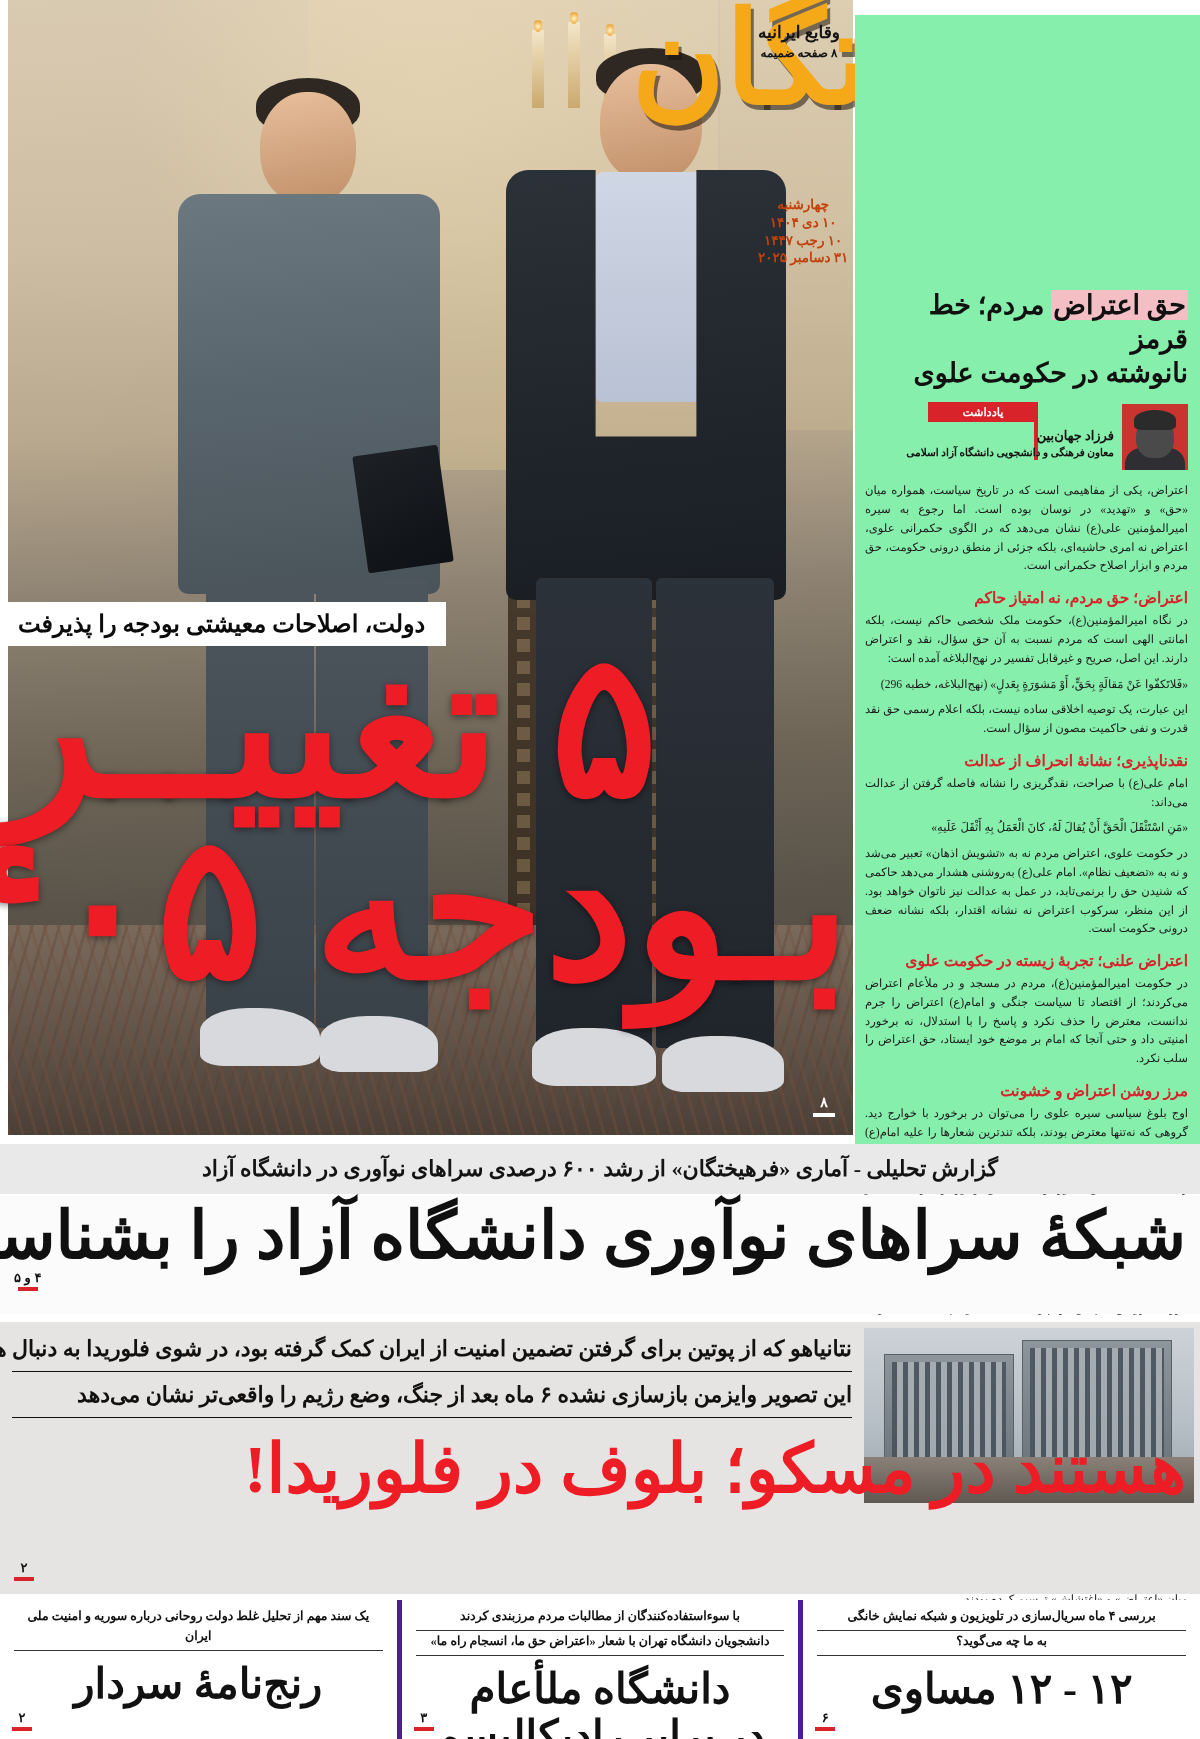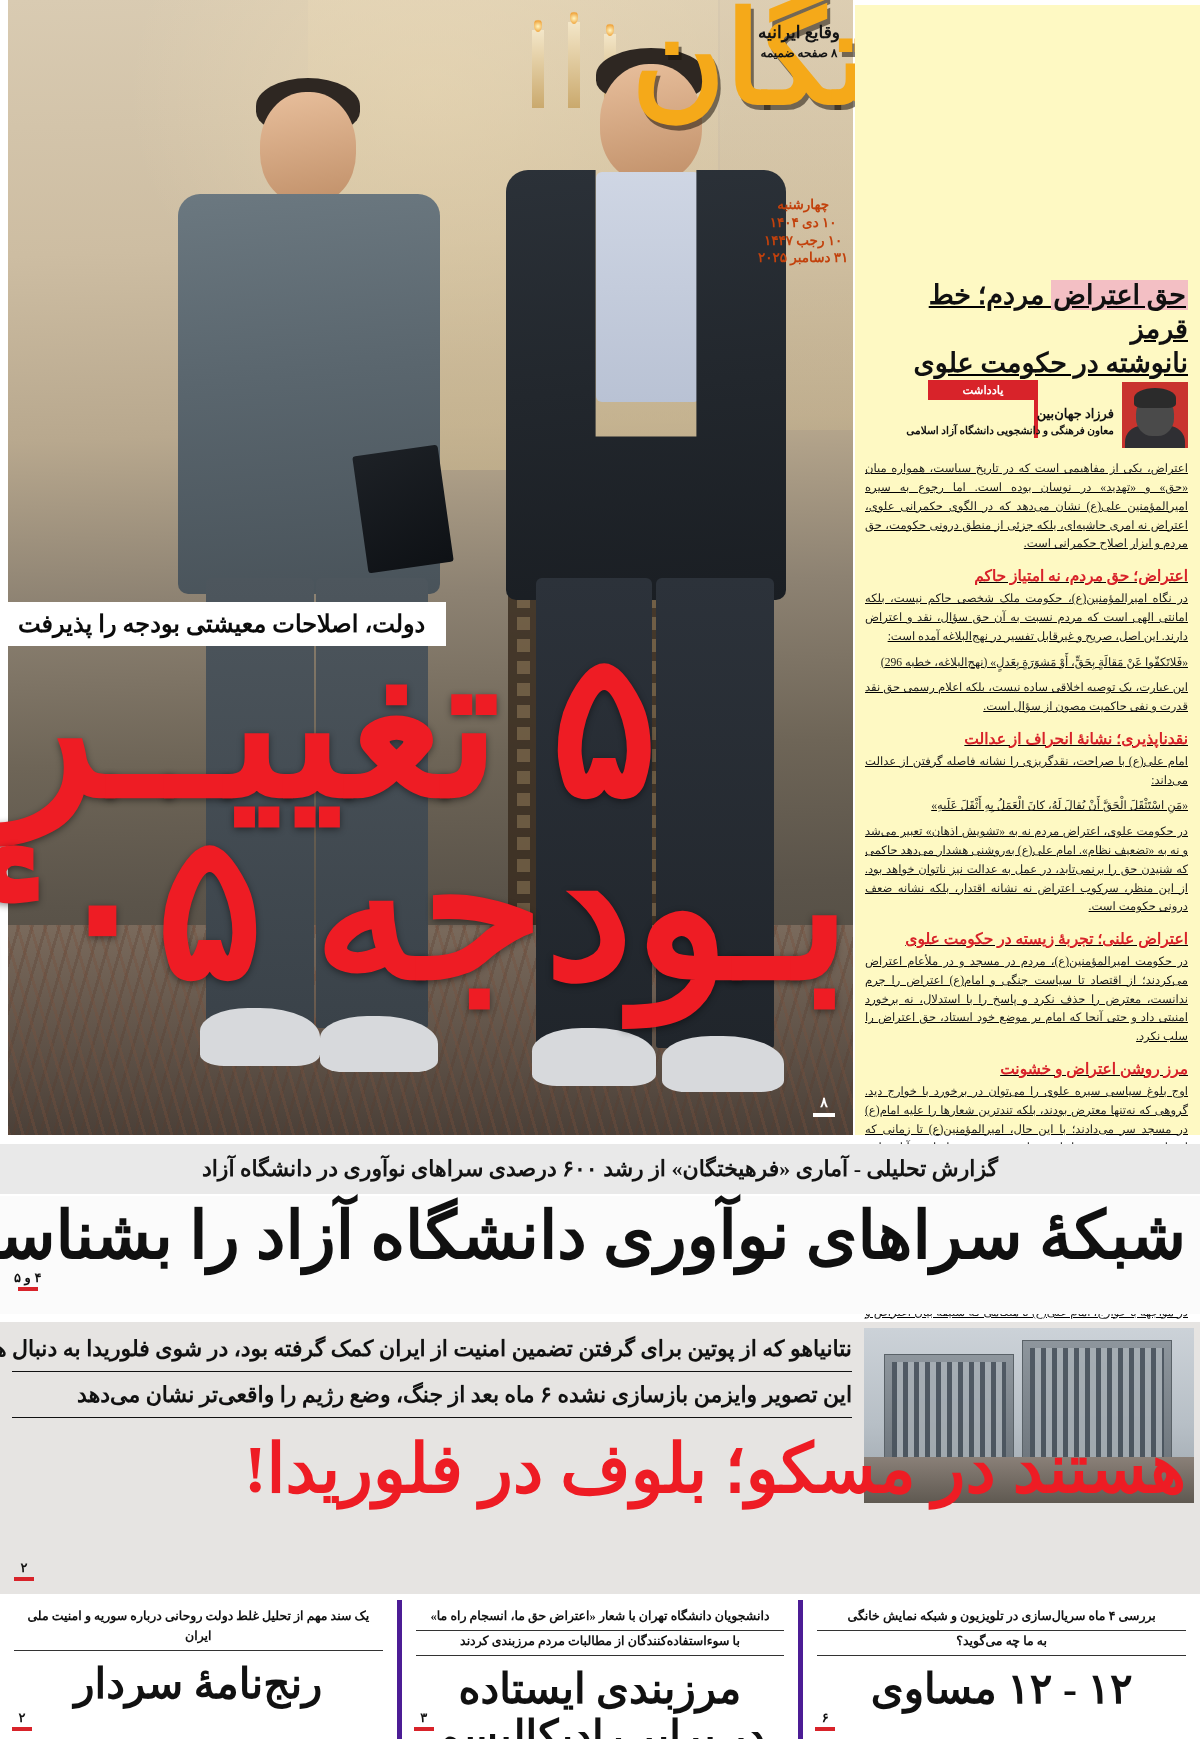--- a/index.html
+++ b/index.html
@@ -114,29 +114,29 @@
     position:absolute; right:248px; top:196px; width:258px; height:70px;
     display:flex; direction:rtl; color:#c2410c;
     font-family:"Liberation Serif", serif;
   }
   .issue-col { padding:0 9px; text-align:center; line-height:1.32; }
   .issue-col div { font-size:13.5px; font-weight:700; white-space:nowrap; }
   .issue-divider { width:3px; background:#d8232a; margin:2px 1px; }
 
   
   .sidebar {
-    position:absolute; right:0; top:5px; width:345px; height:1130px;
-    padding:4px 12px 0 10px; background:#fef9c3; direction:rtl;text-decoration:underline;
+    position:absolute; right:0; top:15px; width:345px; height:1130px;
+    padding:4px 12px 0 10px; background:#86efac; direction:rtl;
   }
   .op-title {
     margin-top:2px; text-align:right; font-family:"Liberation Serif", serif;
     font-weight:700; color:#111; font-size:27px; line-height:1.25; letter-spacing:-.6px;
   }
   .op-title .hl { background:#f3bfc4; padding:0 2px; }
-  .byline-row { position:relative; height:80px; }
+  .byline-row { position:relative; height:80px; margin-top:12px; }
   .portrait {
     position:absolute; right:0; top:2px; width:66px; height:66px;
     background:#c9342e; overflow:hidden;
   }
   .portrait .face { position:absolute; left:50%; top:12px; transform:translateX(-50%);
     width:38px; height:42px; border-radius:48% 48% 42% 42%; background:#4a4a4a; }
   .portrait .hairp { position:absolute; left:50%; top:6px; transform:translateX(-50%);
     width:42px; height:20px; border-radius:50% 50% 20% 20%; background:#2b2b2b; }
   .portrait .body { position:absolute; left:50%; bottom:0; transform:translateX(-50%);
     width:60px; height:22px; border-radius:16px 16px 0 0; background:#2f2f33; }
@@ -396,24 +396,24 @@
       <div class="dk">بررسی ۴ ماه سریال‌سازی در تلویزیون و شبکه نمایش خانگی</div>
       <div class="dk dk2">به ما چه می‌گوید؟</div>
       <h2>۱۲ - ۱۲ مساوی</h2>
       <div class="pg pg-mark">
         <span>۶</span>
         <span class="bar"></span>
       </div>
     </div>
 
     <div class="teaser">
+      <div class="dk dk2">با سوءاستفاده‌کنندگان از مطالبات مردم مرزبندی کردند</div>
       <div class="dk">دانشجویان دانشگاه تهران با شعار «اعتراض حق ما، انسجام راه ما»</div>
-      <div class="dk dk2">با سوءاستفاده‌کنندگان از مطالبات مردم مرزبندی کردند</div>
       <h2>
-        <span>مرزبندی ایستاده</span><br>
+        <span>دانشگاه ملأعام</span><br>
         <span>در برابر رادیکالیسم</span>
       </h2>
       <div class="pg pg-mark">
         <span>۳</span>
         <span class="bar"></span>
       </div>
     </div>
 
     <div class="teaser">
       <div class="dk">یک سند مهم از تحلیل غلط دولت روحانی درباره سوریه و امنیت ملی ایران</div>

